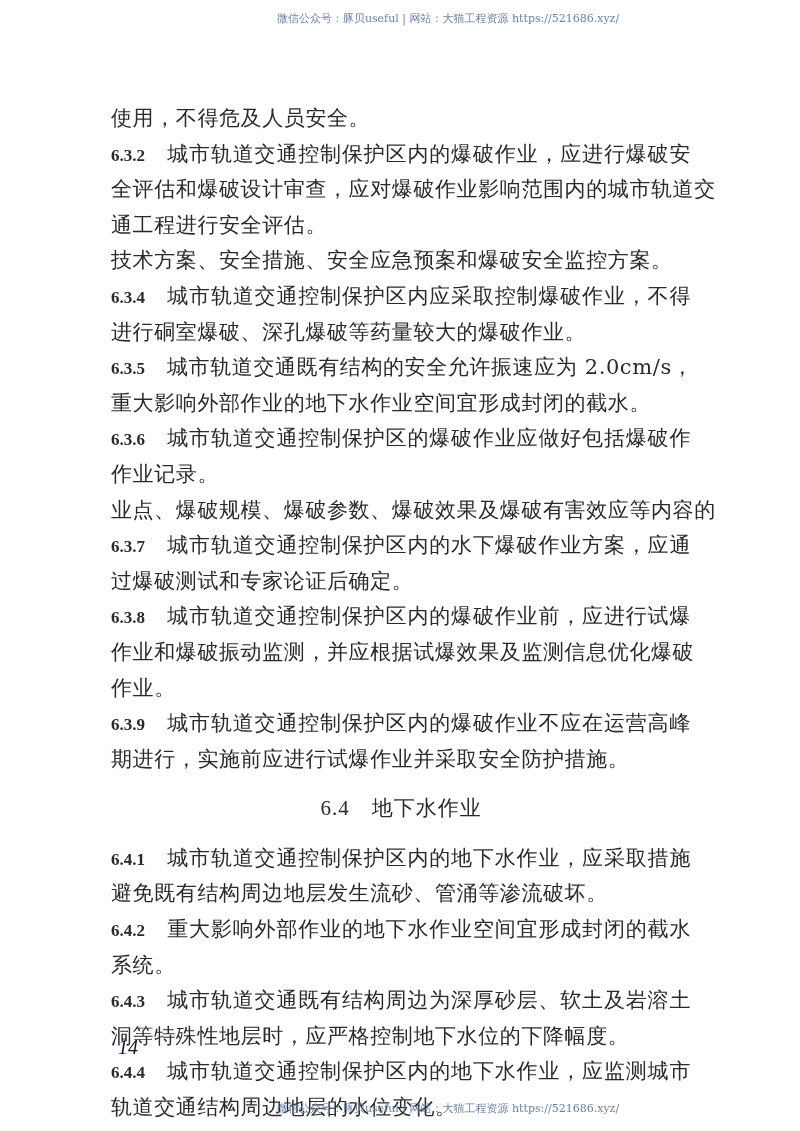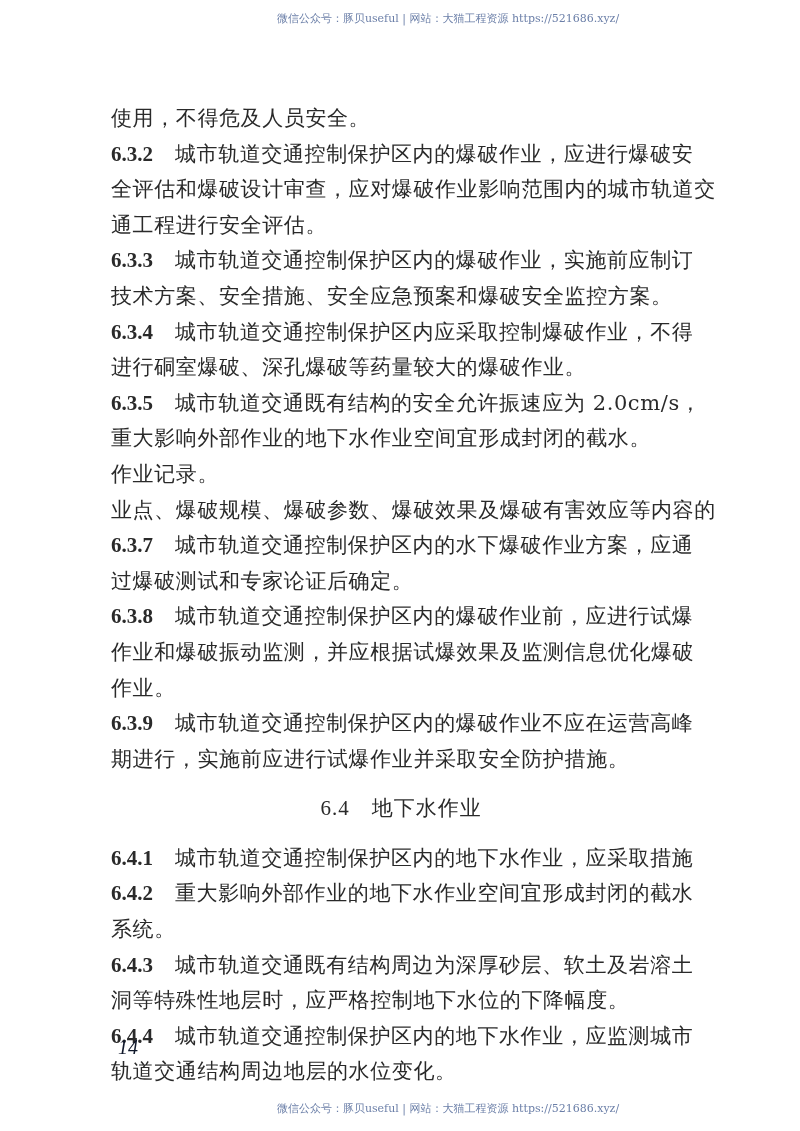--- a/index.html
+++ b/index.html
@@ -17,21 +17,21 @@
     .wm-bottom { top: 1101px; }
     .page {
       position: absolute; left: 111px; top: 101px; width: 580px;
     }
     .line {
       font-size: 21px; line-height: 35.6px; height: 35.6px; white-space: nowrap;
       text-align: justify; text-align-last: justify; letter-spacing: 0.6px;
     }
     .line.last { text-align-last: left; }
     .num {
-      font-family: "Liberation Serif", serif; font-weight: bold; font-size: 21px;
+      font-family: "Liberation Serif", serif; font-weight: bold; font-size: 17px;
       margin-right: 22px; letter-spacing: 0;
     }
     .section-title {
       font-size: 21px; line-height: 35.6px; height: 35.6px; text-align: center;
       font-weight: normal; margin: 14px 0 14px 0; letter-spacing: 1px;
     }
     .section-title .snum { font-family: "Liberation Serif", serif; margin-right: 22px; }
     .page-number {
       position: absolute; left: 118px; top: 1036px; font-size: 20px; font-style: italic;
       font-family: "Liberation Serif", serif; color: #0f172a;
@@ -44,32 +44,32 @@
 
 <div class="page">
   <div class="line last">使用，不得危及人员安全。</div>
   <div id="clauses63">
       <div>
         <div class="line"><span class="num">6.3.2</span><span>城市轨道交通控制保护区内的爆破作业，应进行爆破安</span></div>
         <div class="line"><span>全评估和爆破设计审查，应对爆破作业影响范围内的城市轨道交</span></div>
         <div class="line last"><span>通工程进行安全评估。</span></div>
       </div>
       <div>
-        <div class="line"><span class="num">6.3.3</span><span>城市轨道交通控制保护区内的爆破作业，实施前应制订</span></div>
         <div class="line last"><span>技术方案、安全措施、安全应急预案和爆破安全监控方案。</span></div>
       </div>
       <div>
         <div class="line"><span class="num">6.3.4</span><span>城市轨道交通控制保护区内应采取控制爆破作业，不得</span></div>
         <div class="line last"><span>进行硐室爆破、深孔爆破等药量较大的爆破作业。</span></div>
       </div>
       <div>
         <div class="line"><span class="num">6.3.5</span><span>城市轨道交通既有结构的安全允许振速应为 2.0cm/s，</span></div>
         <div class="line last"><span>重大影响外部作业的地下水作业空间宜形成封闭的截水。</span></div>
       </div>
       <div>
+        <div class="line"><span class="num">6.3.6</span><span>城市轨道交通控制保护区的爆破作业应做好包括爆破作</span></div>
         <div class="line last"><span>作业记录。</span></div>
         <div class="line"><span>业点、爆破规模、爆破参数、爆破效果及爆破有害效应等内容的</span></div>
       </div>
       <div>
         <div class="line"><span class="num">6.3.7</span><span>城市轨道交通控制保护区内的水下爆破作业方案，应通</span></div>
         <div class="line last"><span>过爆破测试和专家论证后确定。</span></div>
       </div>
       <div>
         <div class="line"><span class="num">6.3.8</span><span>城市轨道交通控制保护区内的爆破作业前，应进行试爆</span></div>
         <div class="line"><span>作业和爆破振动监测，并应根据试爆效果及监测信息优化爆破</span></div>
@@ -79,20 +79,21 @@
         <div class="line"><span class="num">6.3.9</span><span>城市轨道交通控制保护区内的爆破作业不应在运营高峰</span></div>
         <div class="line last"><span>期进行，实施前应进行试爆作业并采取安全防护措施。</span></div>
       </div>
     </div>
   <div class="section-title">
     <span class="snum">6.4</span><span>地下水作业</span>
   </div>
   <div id="clauses64">
       <div>
         <div class="line"><span class="num">6.4.1</span><span>城市轨道交通控制保护区内的地下水作业，应采取措施</span></div>
+        <div class="line last"><span>避免既有结构周边地层发生流砂、管涌等渗流破坏。</span></div>
       </div>
       <div>
         <div class="line"><span class="num">6.4.2</span><span>重大影响外部作业的地下水作业空间宜形成封闭的截水</span></div>
         <div class="line last"><span>系统。</span></div>
       </div>
       <div>
         <div class="line"><span class="num">6.4.3</span><span>城市轨道交通既有结构周边为深厚砂层、软土及岩溶土</span></div>
         <div class="line last"><span>洞等特殊性地层时，应严格控制地下水位的下降幅度。</span></div>
       </div>
       <div>

